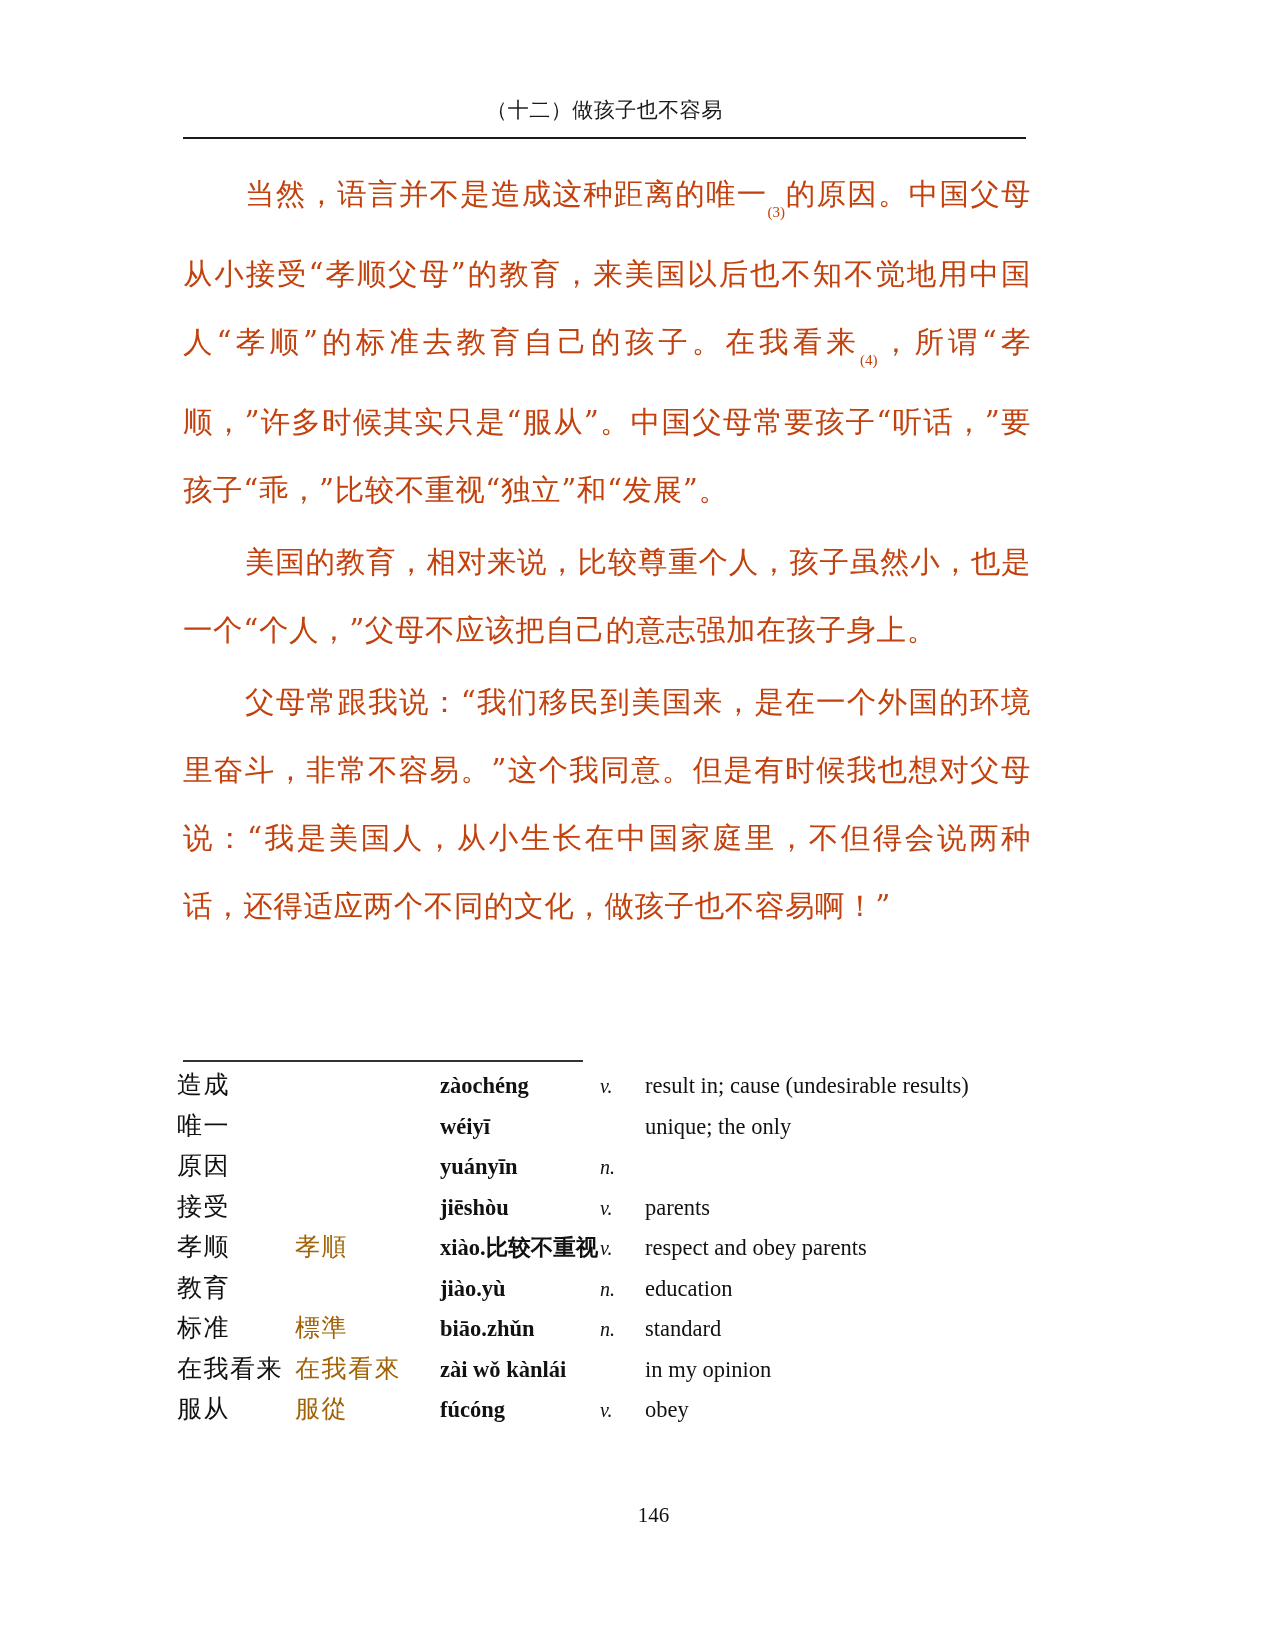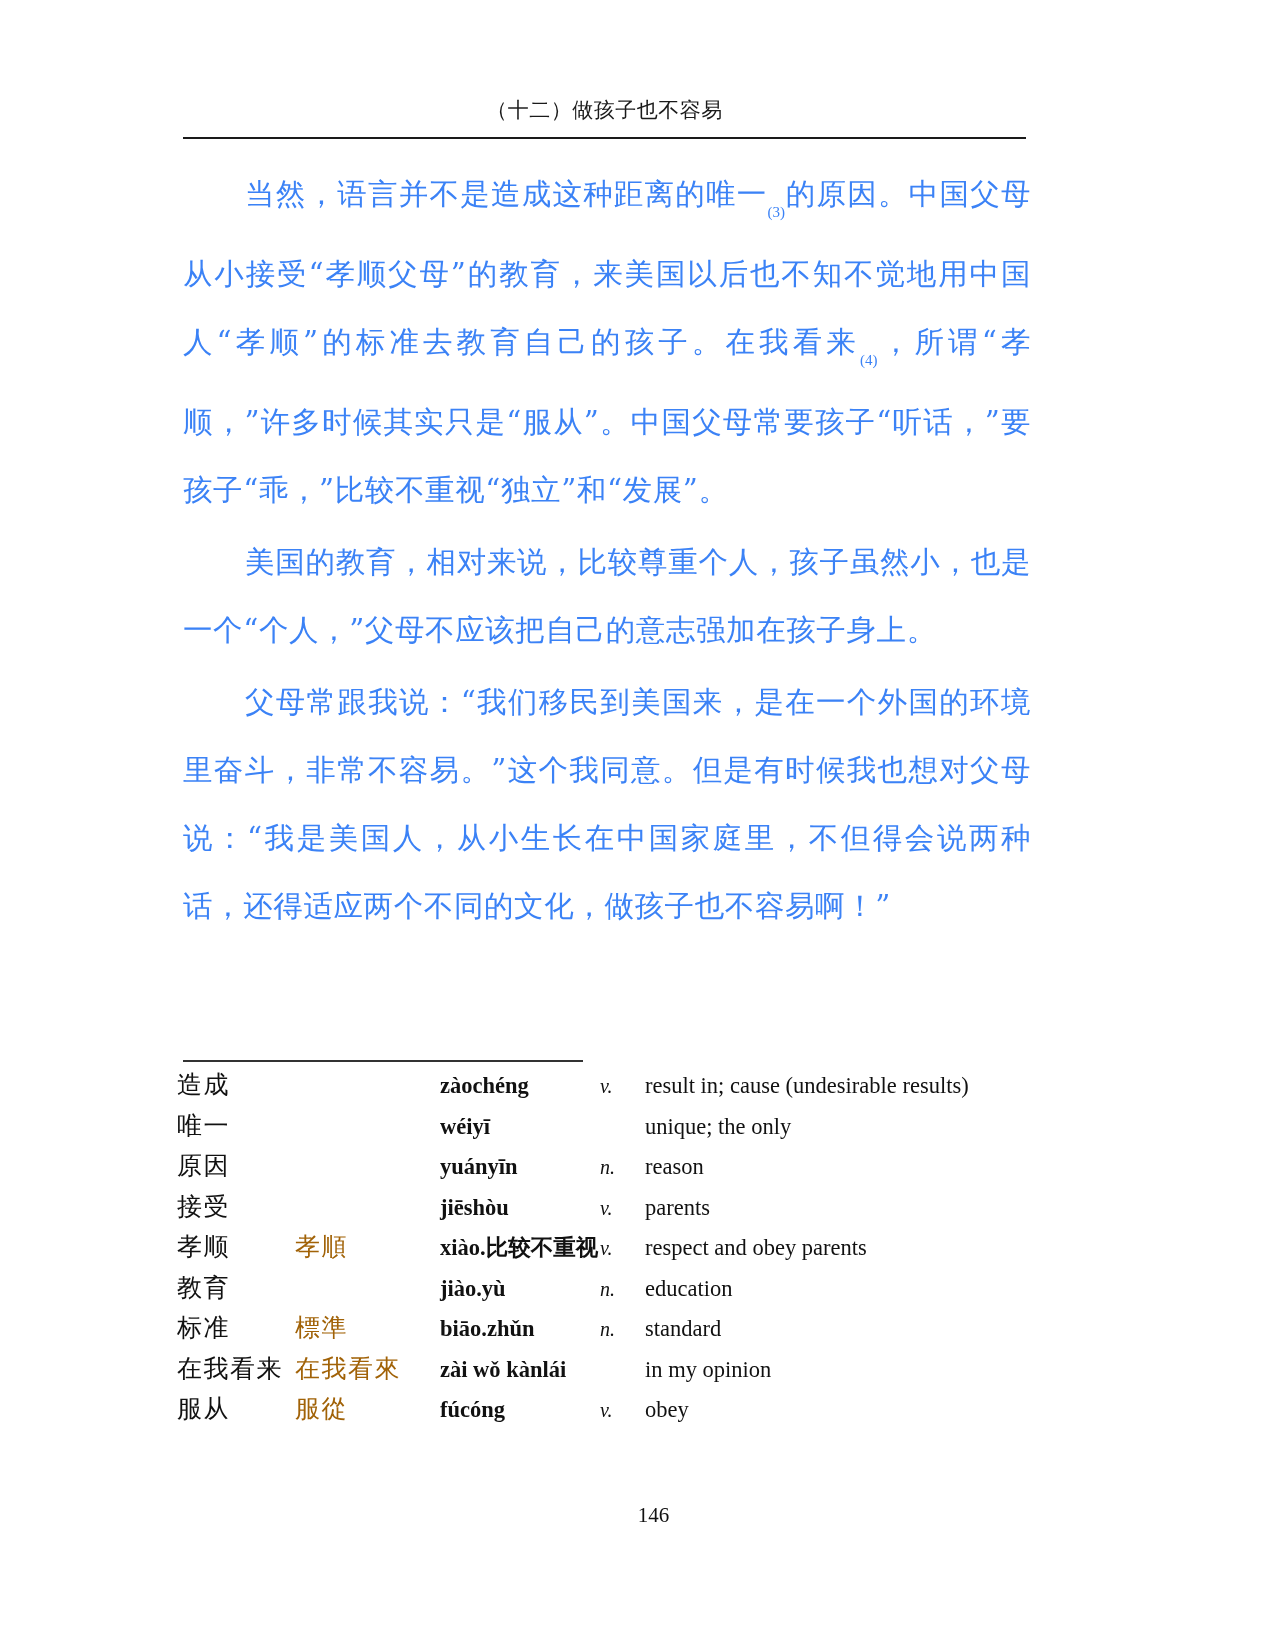--- a/index.html
+++ b/index.html
@@ -51,21 +51,21 @@
     top: 160px;
     width: 848px;
   }
   .para {
     font-size: 29.5px;
     line-height: 68px;
     text-align: justify;
     text-align-last: left;
     text-justify: inter-character;
     letter-spacing: 0.6px;
-    color: #3b82f6;
+    color: #c2410c;
     margin: 0 0 4px 0;
     font-family: "DejaVu Serif", "Liberation Serif", serif;
     font-weight: 500;
   }
   .para.indent {
     text-indent: 62px;
   }
   .fn {
     font-size: 15px;
     vertical-align: sub;
@@ -180,21 +180,20 @@
         <div class="c-trad"></div>
         <div class="c-pinyin">wéiyī</div>
         <div class="c-pos"></div>
         <div class="c-def">unique; the only</div>
       </div>
       <div class="vrow">
         <div class="c-simp">原因</div>
         <div class="c-trad"></div>
         <div class="c-pinyin">yuányīn</div>
         <div class="c-pos">n.</div>
-        <div class="c-def">reason</div>
       </div>
       <div class="vrow">
         <div class="c-simp">接受</div>
         <div class="c-trad"></div>
         <div class="c-pinyin">jiēshòu</div>
         <div class="c-pos">v.</div>
         <div class="c-def">parents</div>
       </div>
       <div class="vrow">
         <div class="c-simp">孝顺</div>

